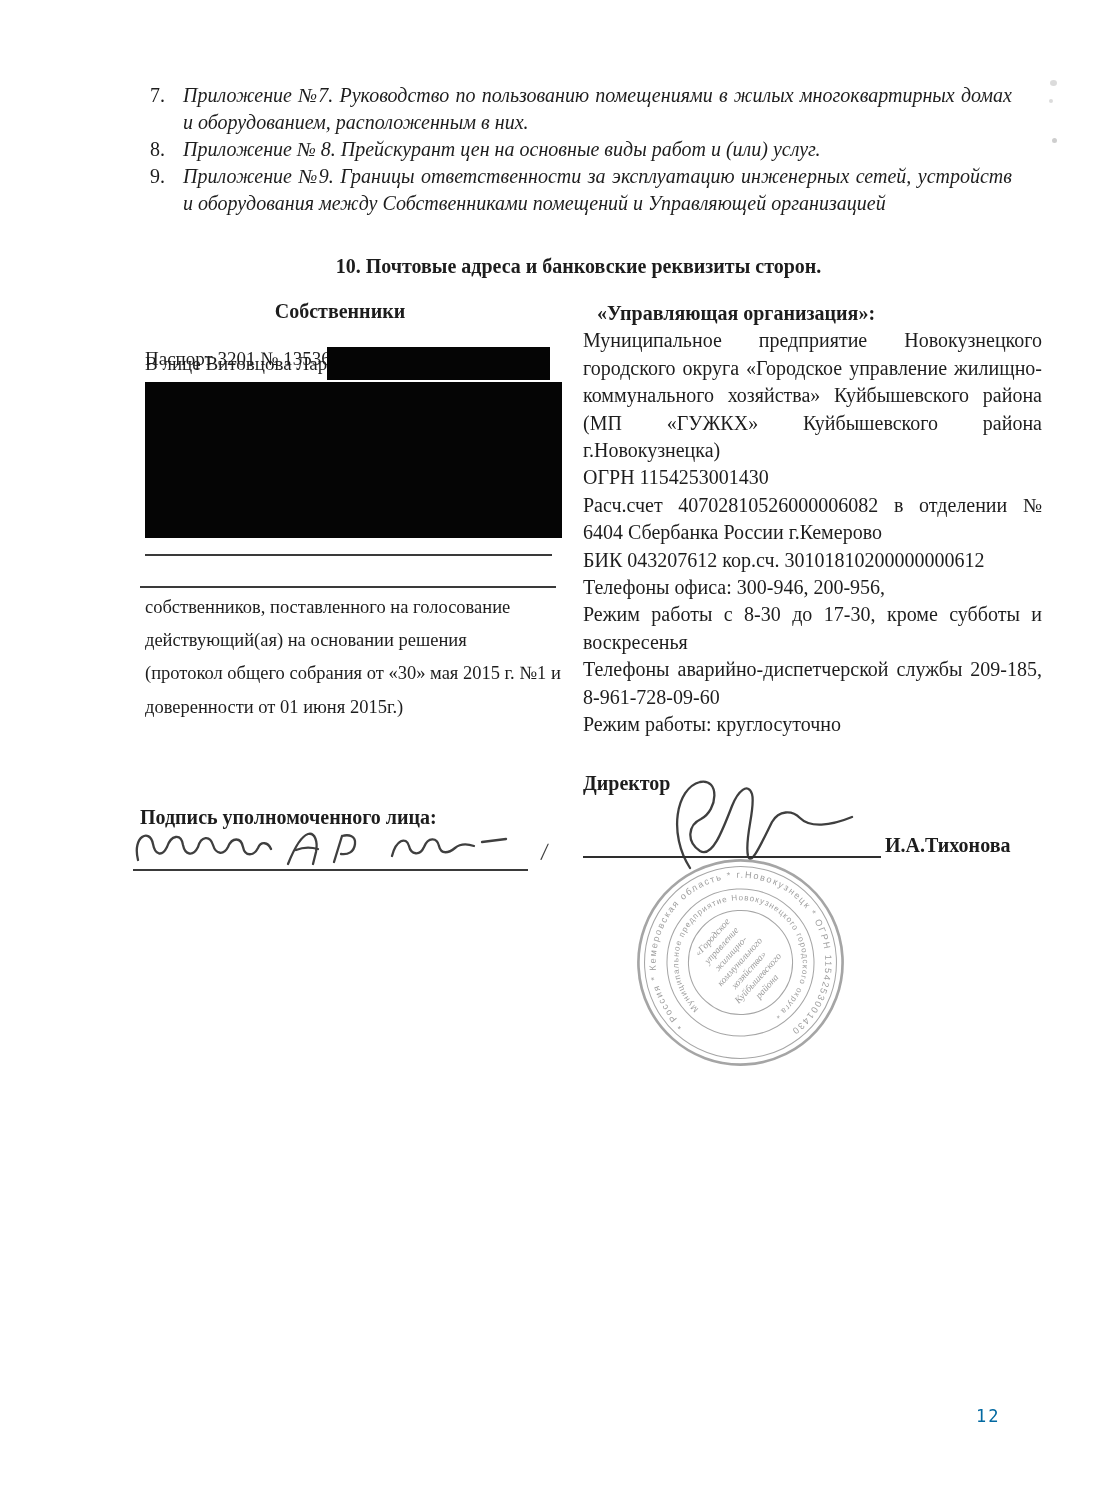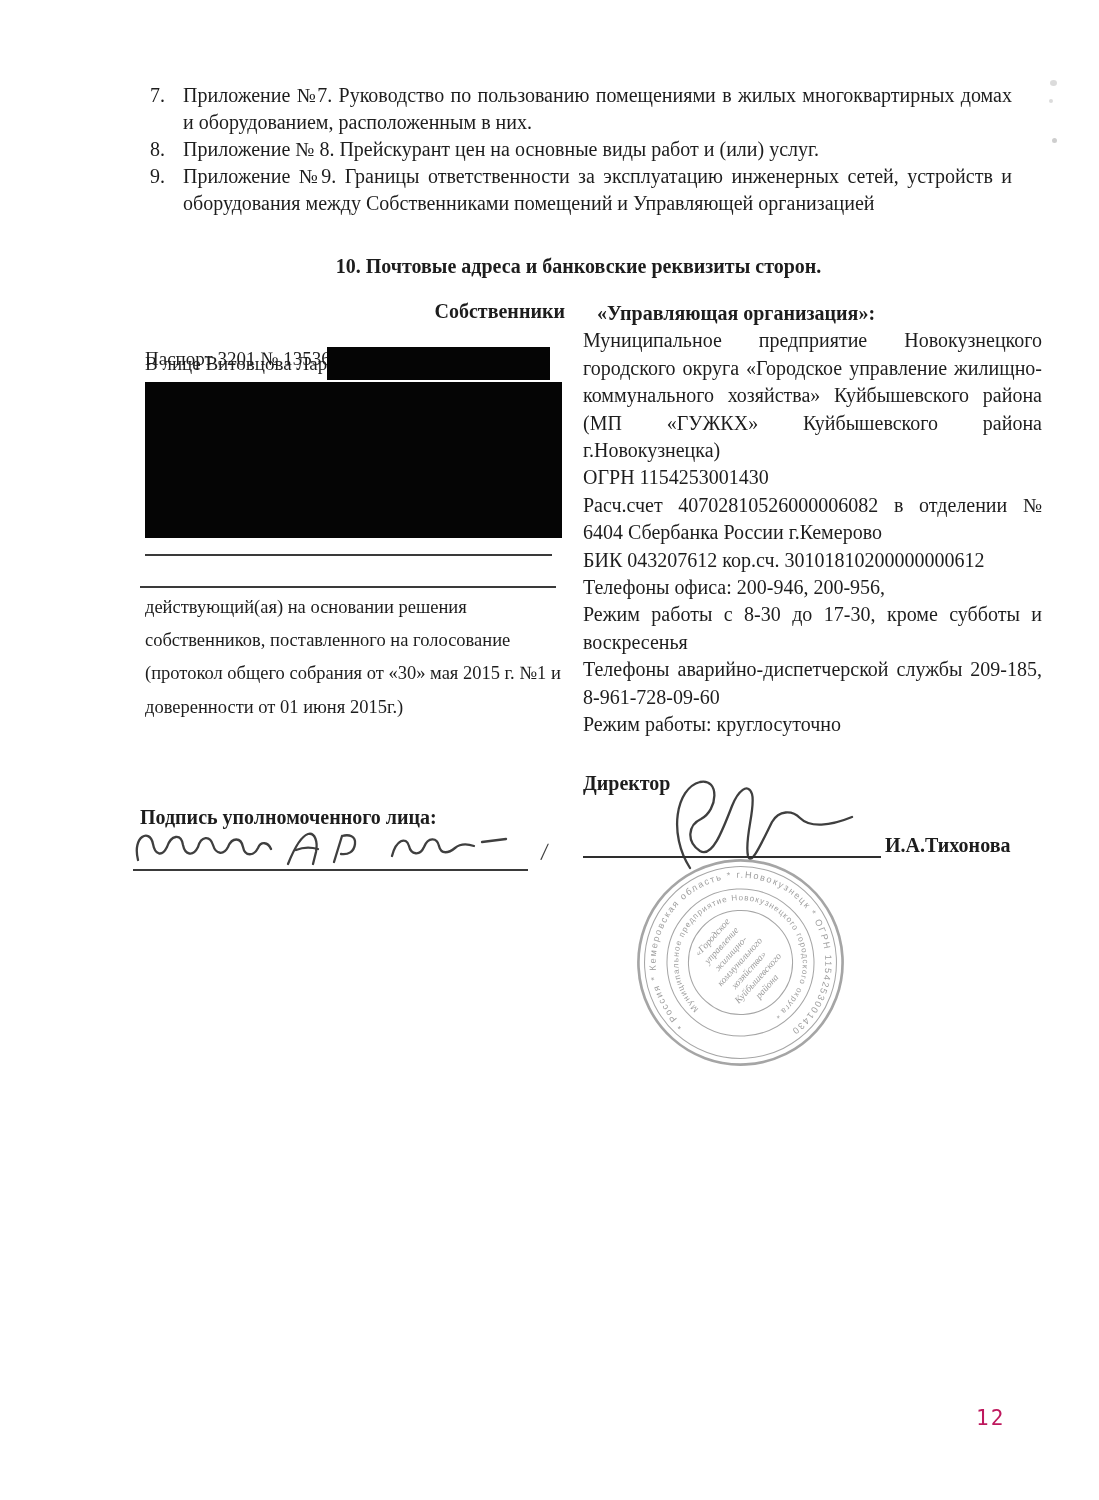--- a/index.html
+++ b/index.html
@@ -5,25 +5,25 @@
   html,body{margin:0;padding:0;background:#e8e8e8;}
   .page{
     position:relative;width:1099px;height:1500px;margin:0 auto;background:#ffffff;
     font-family:"Liberation Serif", serif;color:#1d1d1d;overflow:hidden;
   }
   .abs{position:absolute;}
   
   .list{left:150px;top:82px;width:862px;font-size:20px;line-height:27px;}
   .list-item{display:flex;}
   .list-item .num{width:33px;flex:0 0 33px;}
-  .list-item .body{flex:1;text-align:justify;}
+  .list-item .body{flex:1;text-align:justify;font-style:italic;}
   
   .section-title{left:145px;top:255px;width:867px;text-align:center;font-weight:bold;font-size:20px;}
   
-  .owners-header{left:145px;top:300px;width:420px;text-align:right;font-weight:bold;font-size:20px;}
+  .owners-header{left:130px;top:300px;width:420px;text-align:center;font-weight:bold;font-size:20px;}
   .owners-line1{left:145px;top:318px;width:430px;font-size:19px;margin-top:35px;}
   .owners-passport{left:145px;top:348px;width:430px;font-size:19px;}
   .redaction{background:#050505;}
   .blank-line{border-top:2px solid #3a3a3a;height:0;}
   .owners-acting{left:145px;top:591px;width:430px;font-size:18.5px;line-height:33.2px;}
   
   .org-col{left:583px;top:300px;width:459px;font-size:20px;line-height:27.4px;}
   .org-header{font-weight:bold;text-indent:14px;}
   .org-p{text-align:justify;}
   
@@ -35,21 +35,21 @@
   .sig-right-name{left:885px;top:834px;font-size:20px;font-weight:bold;}
   .handwriting path{stroke:#3f3f3f;stroke-width:2.3;fill:none;stroke-linecap:round;stroke-linejoin:round;}
   
   .stamp{left:618px;top:840px;}
   .stamp .sc{fill:none;stroke:#8f8f8f;}
   .ring-text{fill:#878787;font-family:"Liberation Sans",sans-serif;}
   .ring-text.outer{font-size:9px;letter-spacing:1.6px;}
   .ring-text.inner{font-size:8px;letter-spacing:1.0px;}
   .stamp-center text{fill:#858585;font-family:"Liberation Serif",serif;font-style:italic;font-size:9.5px;text-anchor:middle;}
   
-  .page-number{left:976px;top:1406px;font-family:"DejaVu Sans Mono",monospace;font-size:21px;color:#be185d;letter-spacing:2px;}
+  .page-number{left:976px;top:1406px;font-family:"DejaVu Sans Mono",monospace;font-size:17px;color:#0369a1;letter-spacing:2px;}
   
   .speck{border-radius:50%;background:#bdbdbd;opacity:.55;}
 </style>
 </head>
 <body>
 
 <div class="page">
 
   <div class="abs list">
     <div class="list-item">
@@ -72,33 +72,33 @@
   <div class="abs owners-line1">В лице Витовцова Лариса Павловна</div>
   <div class="abs owners-passport">Паспорт 3201 № 135365</div>
 
   <div class="abs redaction" style="left:327px;top:347px;width:223px;height:33px;"></div>
   <div class="abs redaction" style="left:145px;top:382px;width:417px;height:156px;"></div>
 
   <div class="abs blank-line" style="left:145px;top:554px;width:407px;"></div>
   <div class="abs blank-line" style="left:140px;top:586px;width:416px;"></div>
 
   <div class="abs owners-acting">
+    <div>собственников, поставленного на голосование</div>
     <div>действующий(ая) на основании решения</div>
-    <div>собственников, поставленного на голосование</div>
     <div>(протокол общего собрания от «30» мая 2015 г. №1 и</div>
     <div>доверенности от 01 июня 2015г.)</div>
   </div>
 
   <div class="abs org-col">
     <div class="org-header">«Управляющая организация»:</div>
     <div class="org-p">Муниципальное предприятие Новокузнецкого городского округа «Городское управление жилищно-коммунального хозяйства» Куйбышевского района (МП «ГУЖКХ» Куйбышевского района г.Новокузнецка)</div>
     <div class="org-p">ОГРН 1154253001430</div>
     <div class="org-p">Расч.счет 40702810526000006082 в отделении № 6404 Сбербанка России г.Кемерово</div>
     <div class="org-p">БИК 043207612 кор.сч. 30101810200000000612</div>
-    <div class="org-p">Телефоны офиса: 200-946, 200-956,</div>
+    <div class="org-p">Телефоны офиса: 300-946, 200-956,</div>
     <div class="org-p">Режим работы с 8-30 до 17-30, кроме субботы и воскресенья</div>
     <div class="org-p">Телефоны аварийно-диспетчерской службы 209-185, 8-961-728-09-60</div>
     <div class="org-p">Режим работы: круглосуточно</div>
   </div>
 
   <div class="abs sig-left-label">Подпись уполномоченного лица:</div>
   <svg class="abs handwriting" style="left:130px;top:822px;" width="420" height="54" viewBox="0 0 420 54">
     <path d="M8,38 C2,14 20,6 23,22 C25,33 32,35 37,25 C41,13 51,11 53,23 C55,33 63,35 68,25 C71,14 80,13 83,23 C86,33 94,33 98,25 C102,15 111,15 113,25 C115,35 124,34 128,26 C131,19 138,20 141,27"></path>
     <path d="M158,42 C166,22 172,14 178,12 C185,10 188,20 186,30 L183,42 M166,28 C173,25 181,25 188,27"></path>
     <path d="M204,40 L212,14 M212,14 C219,12 226,14 225,22 C224,30 218,33 211,32"></path>

